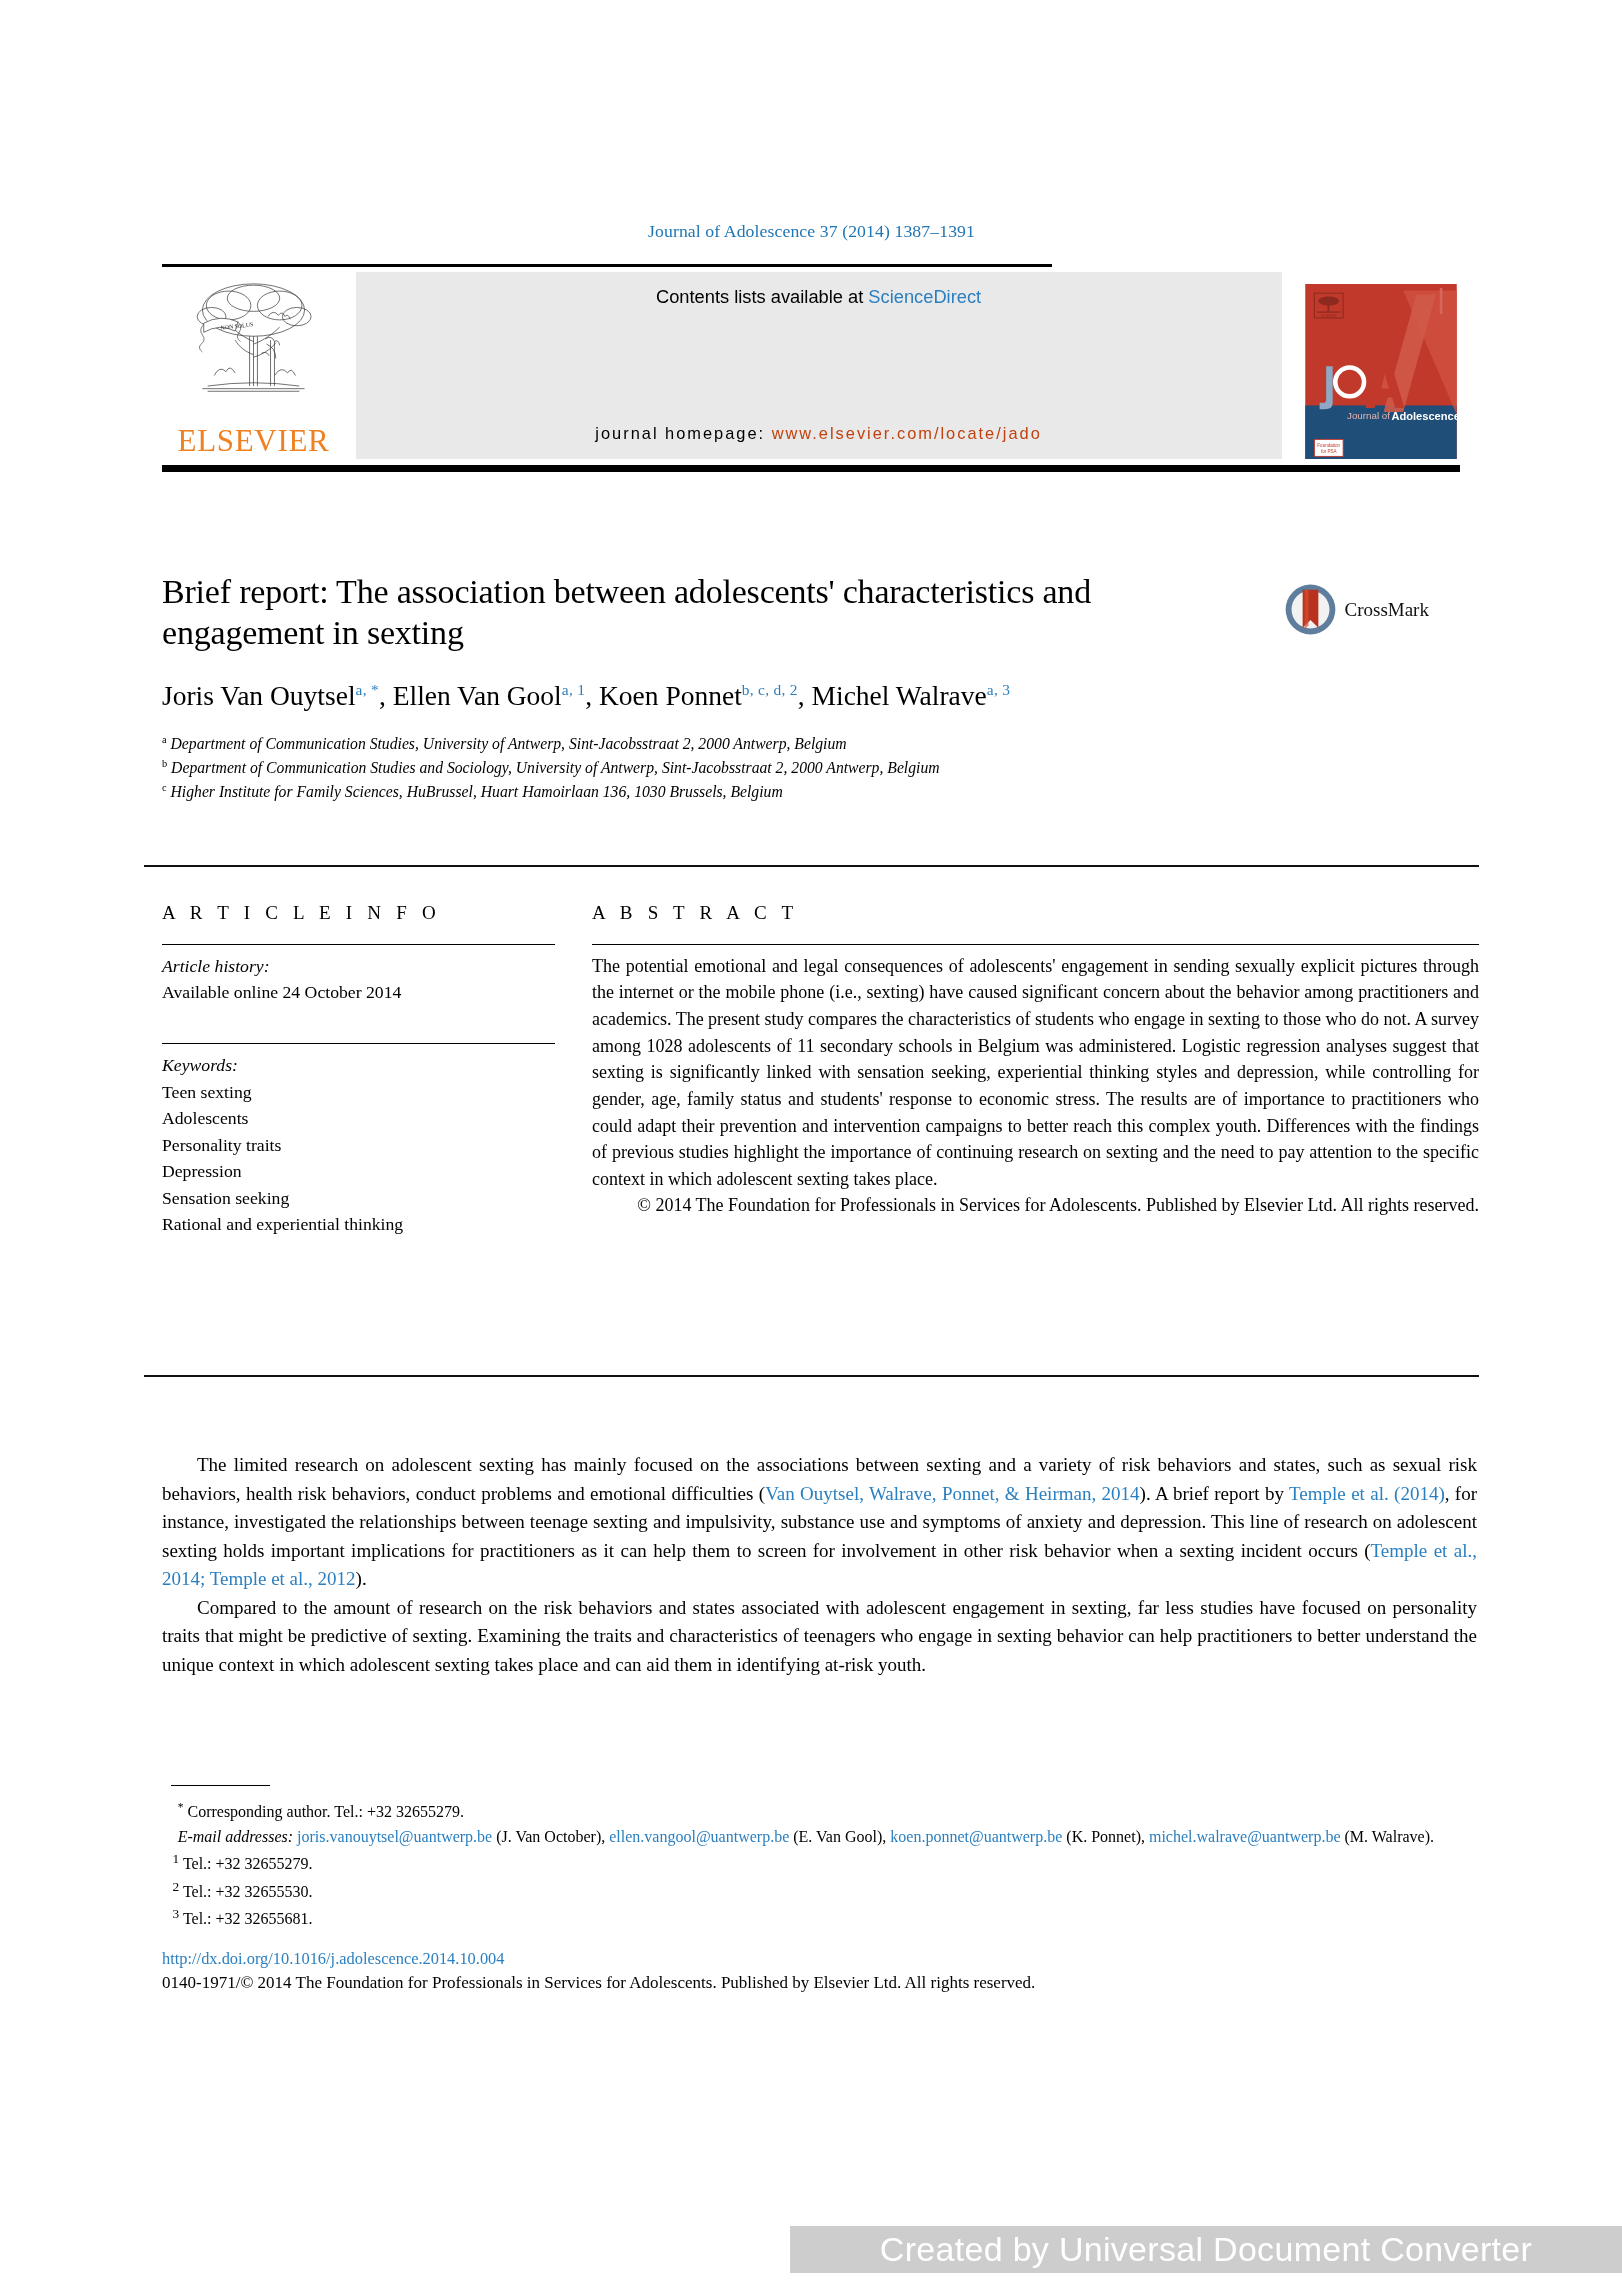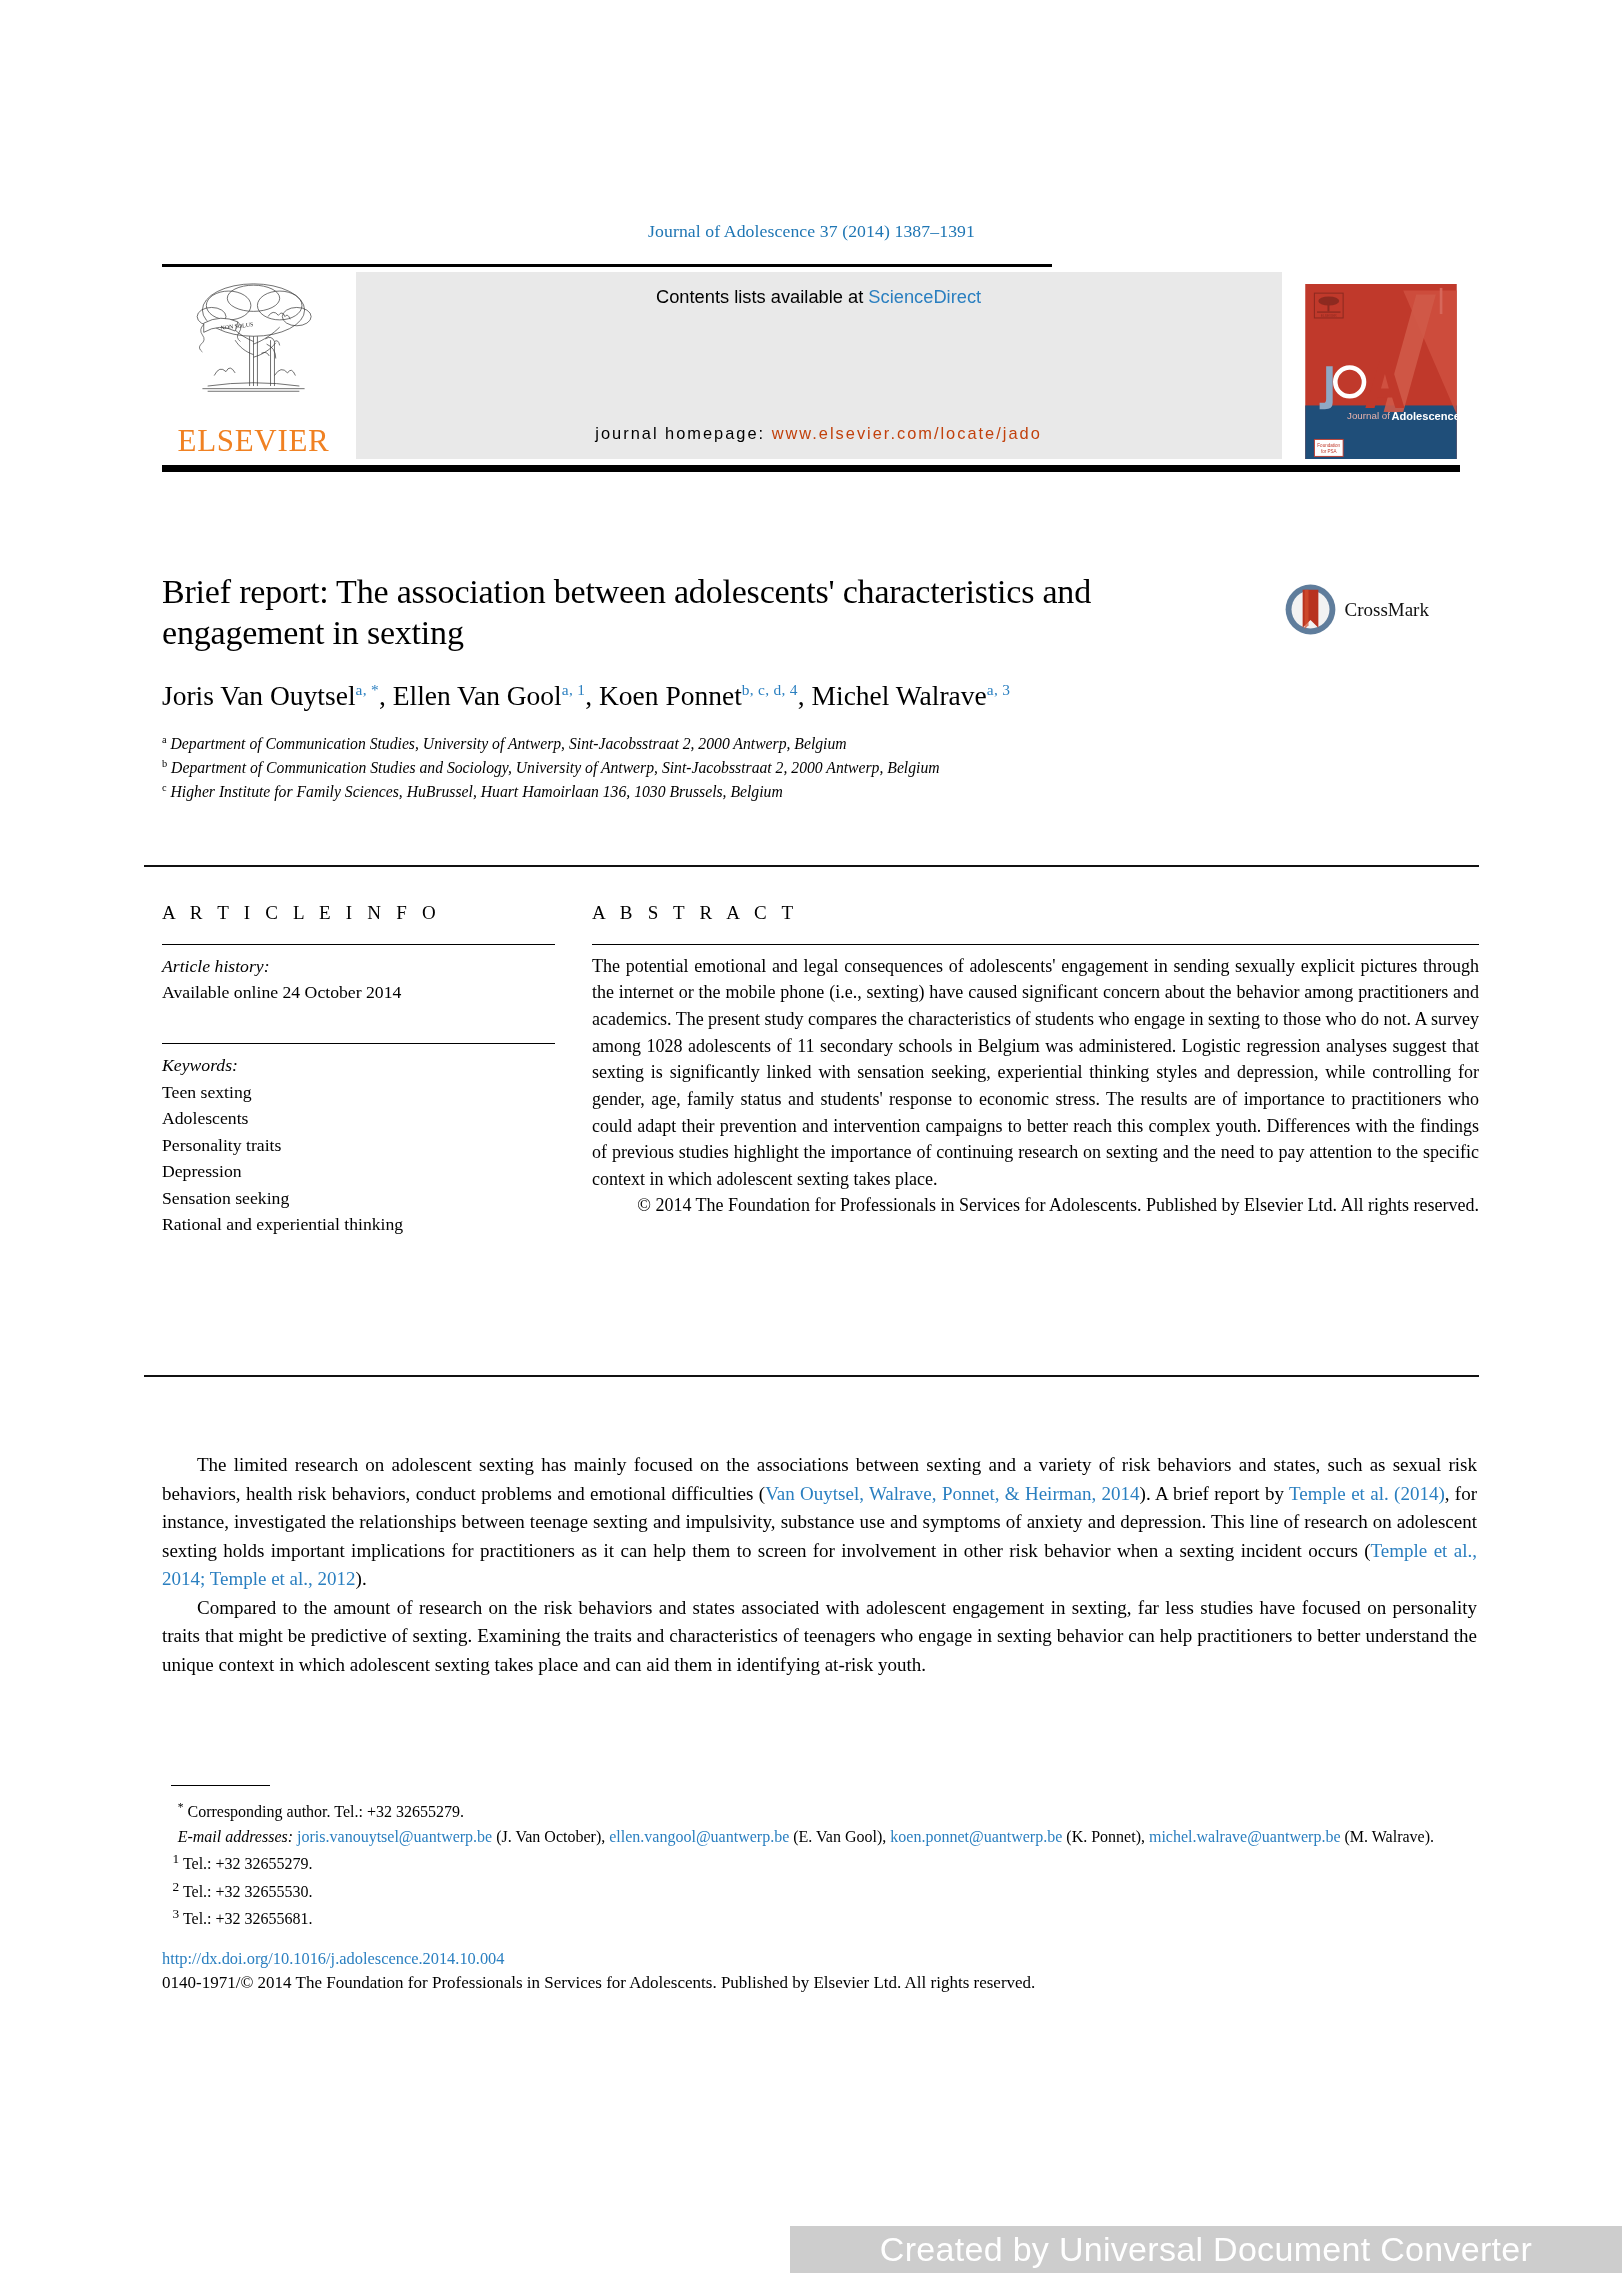--- a/index.html
+++ b/index.html
@@ -415,21 +415,21 @@
       <svg width="55" height="55" viewBox="0 0 84 84">
         <circle cx="42" cy="42" r="38" fill="#5f7d9c"></circle>
         <circle cx="42" cy="42" r="29" fill="#f2f2f2"></circle>
         <path d="M30 12 L54 12 L54 70 L42 58 L30 70 Z" fill="#b8321f"></path>
         <path d="M33 12 L39 12 L39 66 L33 72 Z" fill="#d4502f" opacity="0.7"></path>
       </svg>
       <span class="crossmark-text">CrossMark</span>
     </div>
 
     <div class="authors">
-      <span>Joris Van Ouytsel</span><sup>a, *</sup>, <span>Ellen Van Gool</span><sup>a, 1</sup>, <span>Koen Ponnet</span><sup>b, c, d, 4</sup>, <span>Michel Walrave</span><sup>a, 3</sup>
+      <span>Joris Van Ouytsel</span><sup>a, *</sup>, <span>Ellen Van Gool</span><sup>a, 1</sup>, <span>Koen Ponnet</span><sup>b, c, d, 2</sup>, <span>Michel Walrave</span><sup>a, 3</sup>
     </div>
 
     <div class="affils">
       <div><sup>a</sup> <span>Department of Communication Studies, University of Antwerp, Sint-Jacobsstraat 2, 2000 Antwerp, Belgium</span></div>
       <div><sup>b</sup> <span>Department of Communication Studies and Sociology, University of Antwerp, Sint-Jacobsstraat 2, 2000 Antwerp, Belgium</span></div>
       <div><sup>c</sup> <span>Higher Institute for Family Sciences, HuBrussel, Huart Hamoirlaan 136, 1030 Brussels, Belgium</span></div>
     </div>
   </div>
 
   <div class="rule-section"></div>

